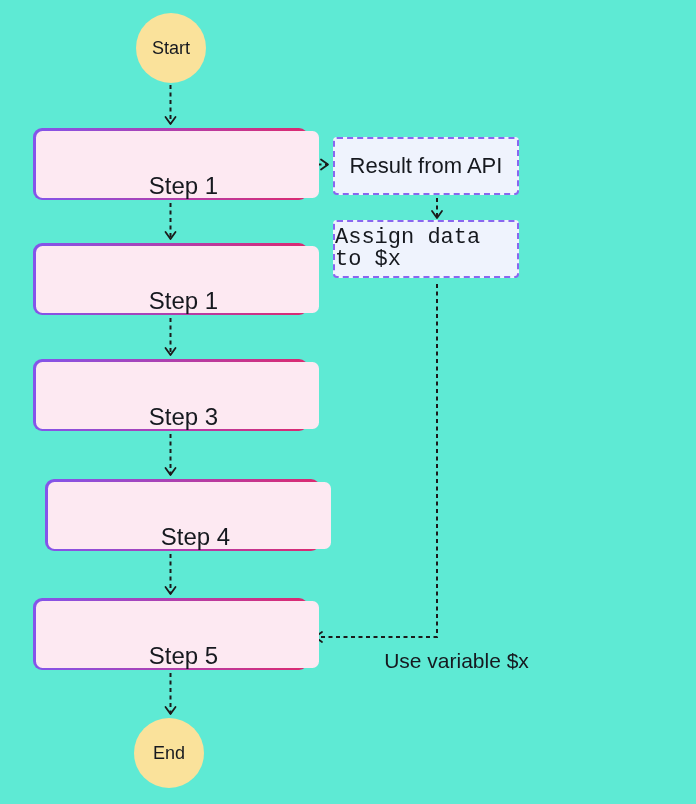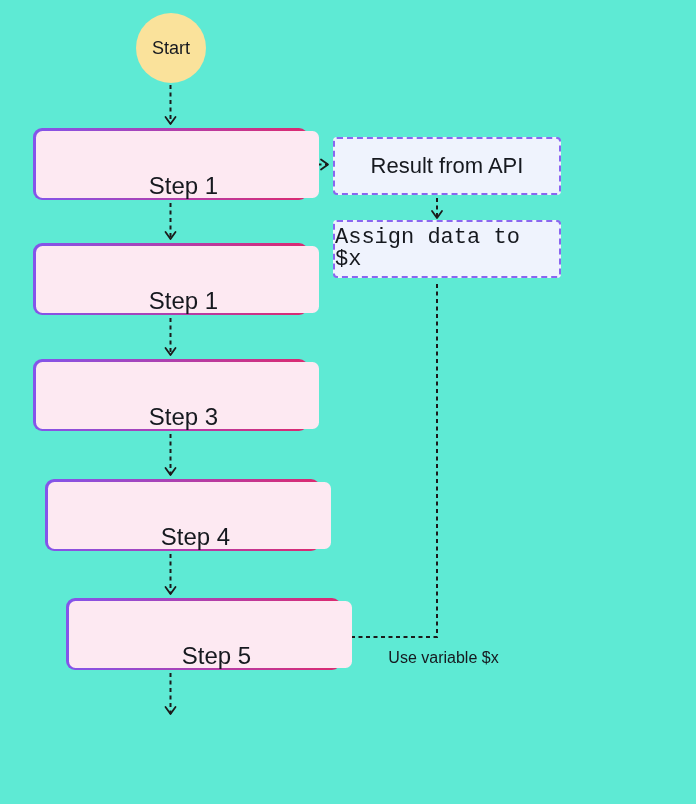--- a/index.html
+++ b/index.html
@@ -70,45 +70,45 @@
     align-items: flex-end;
     justify-content: center;
     font-size: 24px;
     line-height: 1;
     padding-left: 13px;
   }
   .step.s1 { top: 128px; }
   .step.s2 { top: 243px; }
   .step.s3 { top: 359px; }
   .step.s4 { top: 479px; margin-left: 12px; }
-  .step.s5 { top: 598px; margin-left: 33px; }
+  .step.s5 { top: 598px; }
   .note {
     position: absolute;
     left: 333px;
-    width: 228px;
+    width: 186px;
     height: 58px;
     box-sizing: border-box;
     border: 2px dashed var(--note-border, #8a66f0);
     border-radius: 4px;
     background: var(--note-fill, #eff3fd);
     display: flex;
     align-items: center;
     justify-content: center;
     font-size: 22px;
     line-height: 1;
   }
   .note.n1 { top: 137px; }
   .note.n2 { top: 220px; font-family: Liberation Mono, monospace; }
   .edge-label {
     position: absolute;
-    left: 346px;
+    left: 359px;
     top: 648px;
     width: 195px;
     text-align: center;
-    font-size: 16px;
+    font-size: 21px;
     line-height: 1.2;
   }
 </style>
 </head>
 <body>
 
 <div class="canvas">
 
   <svg class="edges" viewBox="0 0 696 804" aria-hidden="true">
     <defs>
@@ -164,14 +164,17 @@
   <div class="note n1">
     <span>Result from API</span>
   </div>
 
   <div class="note n2">
     <span>Assign data to $x</span>
   </div>
 
   <div class="edge-label">Use variable $x</div>
 
+  <div class="terminal end">
+    <span>End</span>
+  </div>
 
 </div>
 
 </body></html>

